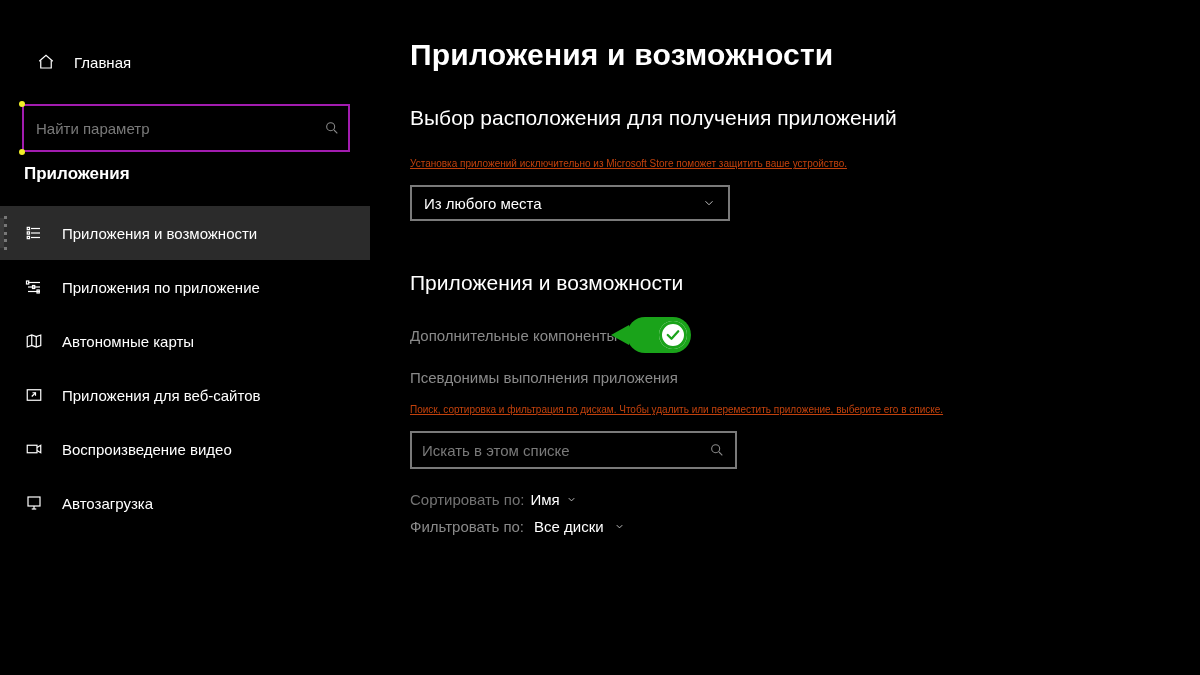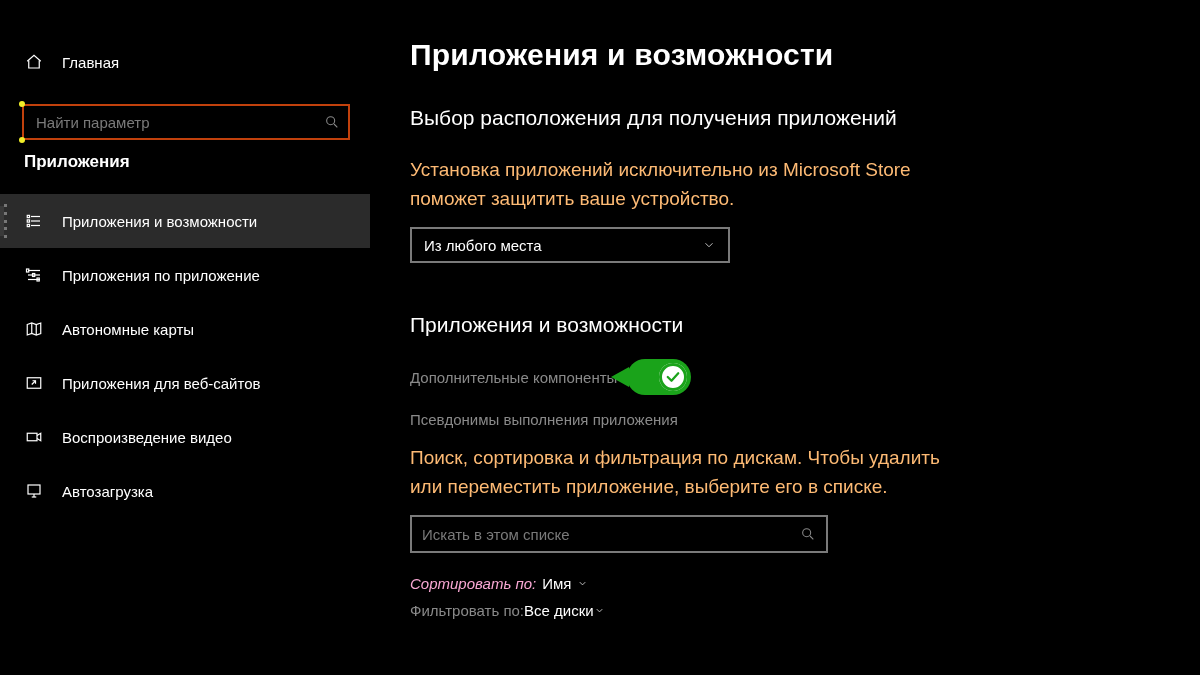--- a/index.html
+++ b/index.html
@@ -4,27 +4,27 @@
 <style>
 * { margin: 0; padding: 0; box-sizing: border-box; }
 html, body { width: 1200px; height: 675px; overflow: hidden; font-family: "Segoe UI", sans-serif; background: #000; color: #fff; }
 
 .app { display: flex; height: 100%; }
 
 
 .sidebar { width: 370px; background: #000; padding-top: 42px; position: relative; }
 .sidebar::after { content: ""; position: absolute; right: 0; top: 0; bottom: 0; width: 0; }
 
-.home-row { display: flex; align-items: center; height: 40px; padding-left: 24px; gap: 18px; cursor: default; }
+.home-row { display: flex; align-items: center; height: 40px; padding-left: 36px; gap: 18px; cursor: default; }
 .home-row .icon { width: 20px; height: 20px; display: flex; align-items: center; justify-content: center; }
 .home-row span.label { font-size: 15px; }
 
 .search-wrap { margin: 22px 20px 0 22px; position: relative; }
 .search-input {
-  width: 100%; height: 36px; background: #000; border: 2px solid #c2410c;
+  width: 100%; height: 48px; background: #000; border: 2px solid #a21caf;
   color: #fff; font-size: 15px; padding: 0 36px 0 12px; outline: none;
 }
 .search-input::placeholder { color: #7a7a7a; }
 .search-icon-right { position: absolute; right: 10px; top: 50%; transform: translateY(-50%); color: #8a8a8a; }
 .dot { position: absolute; width: 6px; height: 6px; border-radius: 50%; background: #f1ee29; }
 .dot.tl { left: -3px; top: -3px; }
 .dot.bl { left: -3px; bottom: -3px; }
 
 .section-title { font-size: 17px; font-weight: 600; padding: 12px 0 22px 24px; }
 
@@ -37,45 +37,45 @@
 
 
 .nav-item .dotted { position:absolute; left:4px; top:10px; bottom:10px; width:8px; display:flex; flex-direction:column; justify-content:space-between; }
 .nav-item .dotted i { width:3px; height:3px; background:#777; display:block; }
 
 
 .main { flex: 1; background: #000; padding: 38px 40px 0 40px; overflow: hidden; }
 .page-title { font-size: 30px; font-weight: 600; letter-spacing: .2px; margin-bottom: 32px; }
 
 .sub-h { font-size: 21px; font-weight: 400; line-height: 1.35; margin-bottom: 24px; max-width: 540px; }
-.body-text { font-size: 19px; color: #fdba74; line-height: 1.5; max-width: 540px; margin-bottom: 14px; }
+.body-text { font-size: 10px; color: #c2410c; line-height: 1.5; max-width: 540px; margin-bottom: 14px; text-decoration: underline; }
 
 .dropdown { width: 320px; height: 36px; border: 2px solid #7a7a7a; display: flex; align-items: center; justify-content: space-between; padding: 4px 12px; font-size: 15px; cursor: default; }
 .dropdown .chev { color: #ccc; }
 
 .section-h { font-size: 21px; font-weight: 400; margin-top: 50px; margin-bottom: 22px; }
 
 .link-row { display: flex; align-items: center; gap: 10px; margin-bottom: 16px; }
 .link-row span.link { font-size: 15px; color: #8a8a8a; cursor: default; }
 
 .badge { width: 64px; height: 36px; border-radius: 20px; background: #1aa31a; position: relative; display: flex; align-items: center; justify-content: flex-end; padding-right: 4px; }
 .badge::before { content: ""; position: absolute; left: -16px; top: 50%; width: 0; height: 0; border-top: 10px solid transparent; border-bottom: 10px solid transparent; border-right: 18px solid #1aa31a; transform: translateY(-50%); }
 .badge-inner { width: 28px; height: 28px; border-radius: 50%; background: #fff; display:flex; align-items:center; justify-content:center; box-shadow: 0 0 0 3px #1aa31a inset; }
 .badge-inner svg { display:block; }
 
-.search-list-wrap { width: 418px; height: 38px; border: 2px solid #7a7a7a; display:flex; align-items:center; padding: 0 10px; margin-top: 14px; }
+.search-list-wrap { width: 327px; height: 38px; border: 2px solid #7a7a7a; display:flex; align-items:center; padding: 0 10px; margin-top: 14px; }
 .search-list-wrap input { flex:1; background:transparent; border:none; outline:none; color:#fff; font-size:15px; }
 .search-list-wrap input::placeholder { color:#7a7a7a; }
 .search-list-wrap .sicon { color:#8a8a8a; }
 
 .sort-row { margin-top: 22px; font-size: 15px; display:flex; align-items:center; gap:6px; }
-.sort-row .lbl { color:#f9a8d4;font-style:italic; }
+.sort-row .lbl { color:#737373; }
 .sort-row .val { color:#fff; }
 .sort-row .chev { color:#ccc; font-size:12px; }
-.filter-row { margin-top: 10px; font-size: 15px; display:flex; align-items:center; gap:0;text-align:center; }
+.filter-row { margin-top: 10px; font-size: 15px; display:flex; align-items:center; gap:10px;text-align:center; }
 .filter-row .lbl { color:#8a8a8a; }
 .filter-row .val { color:#fff; }
 .filter-row .chev { color:#ccc; font-size:12px; }
 
 svg { display:block; }
 </style>
 </head>
 <body>
 
 <div class="app">

